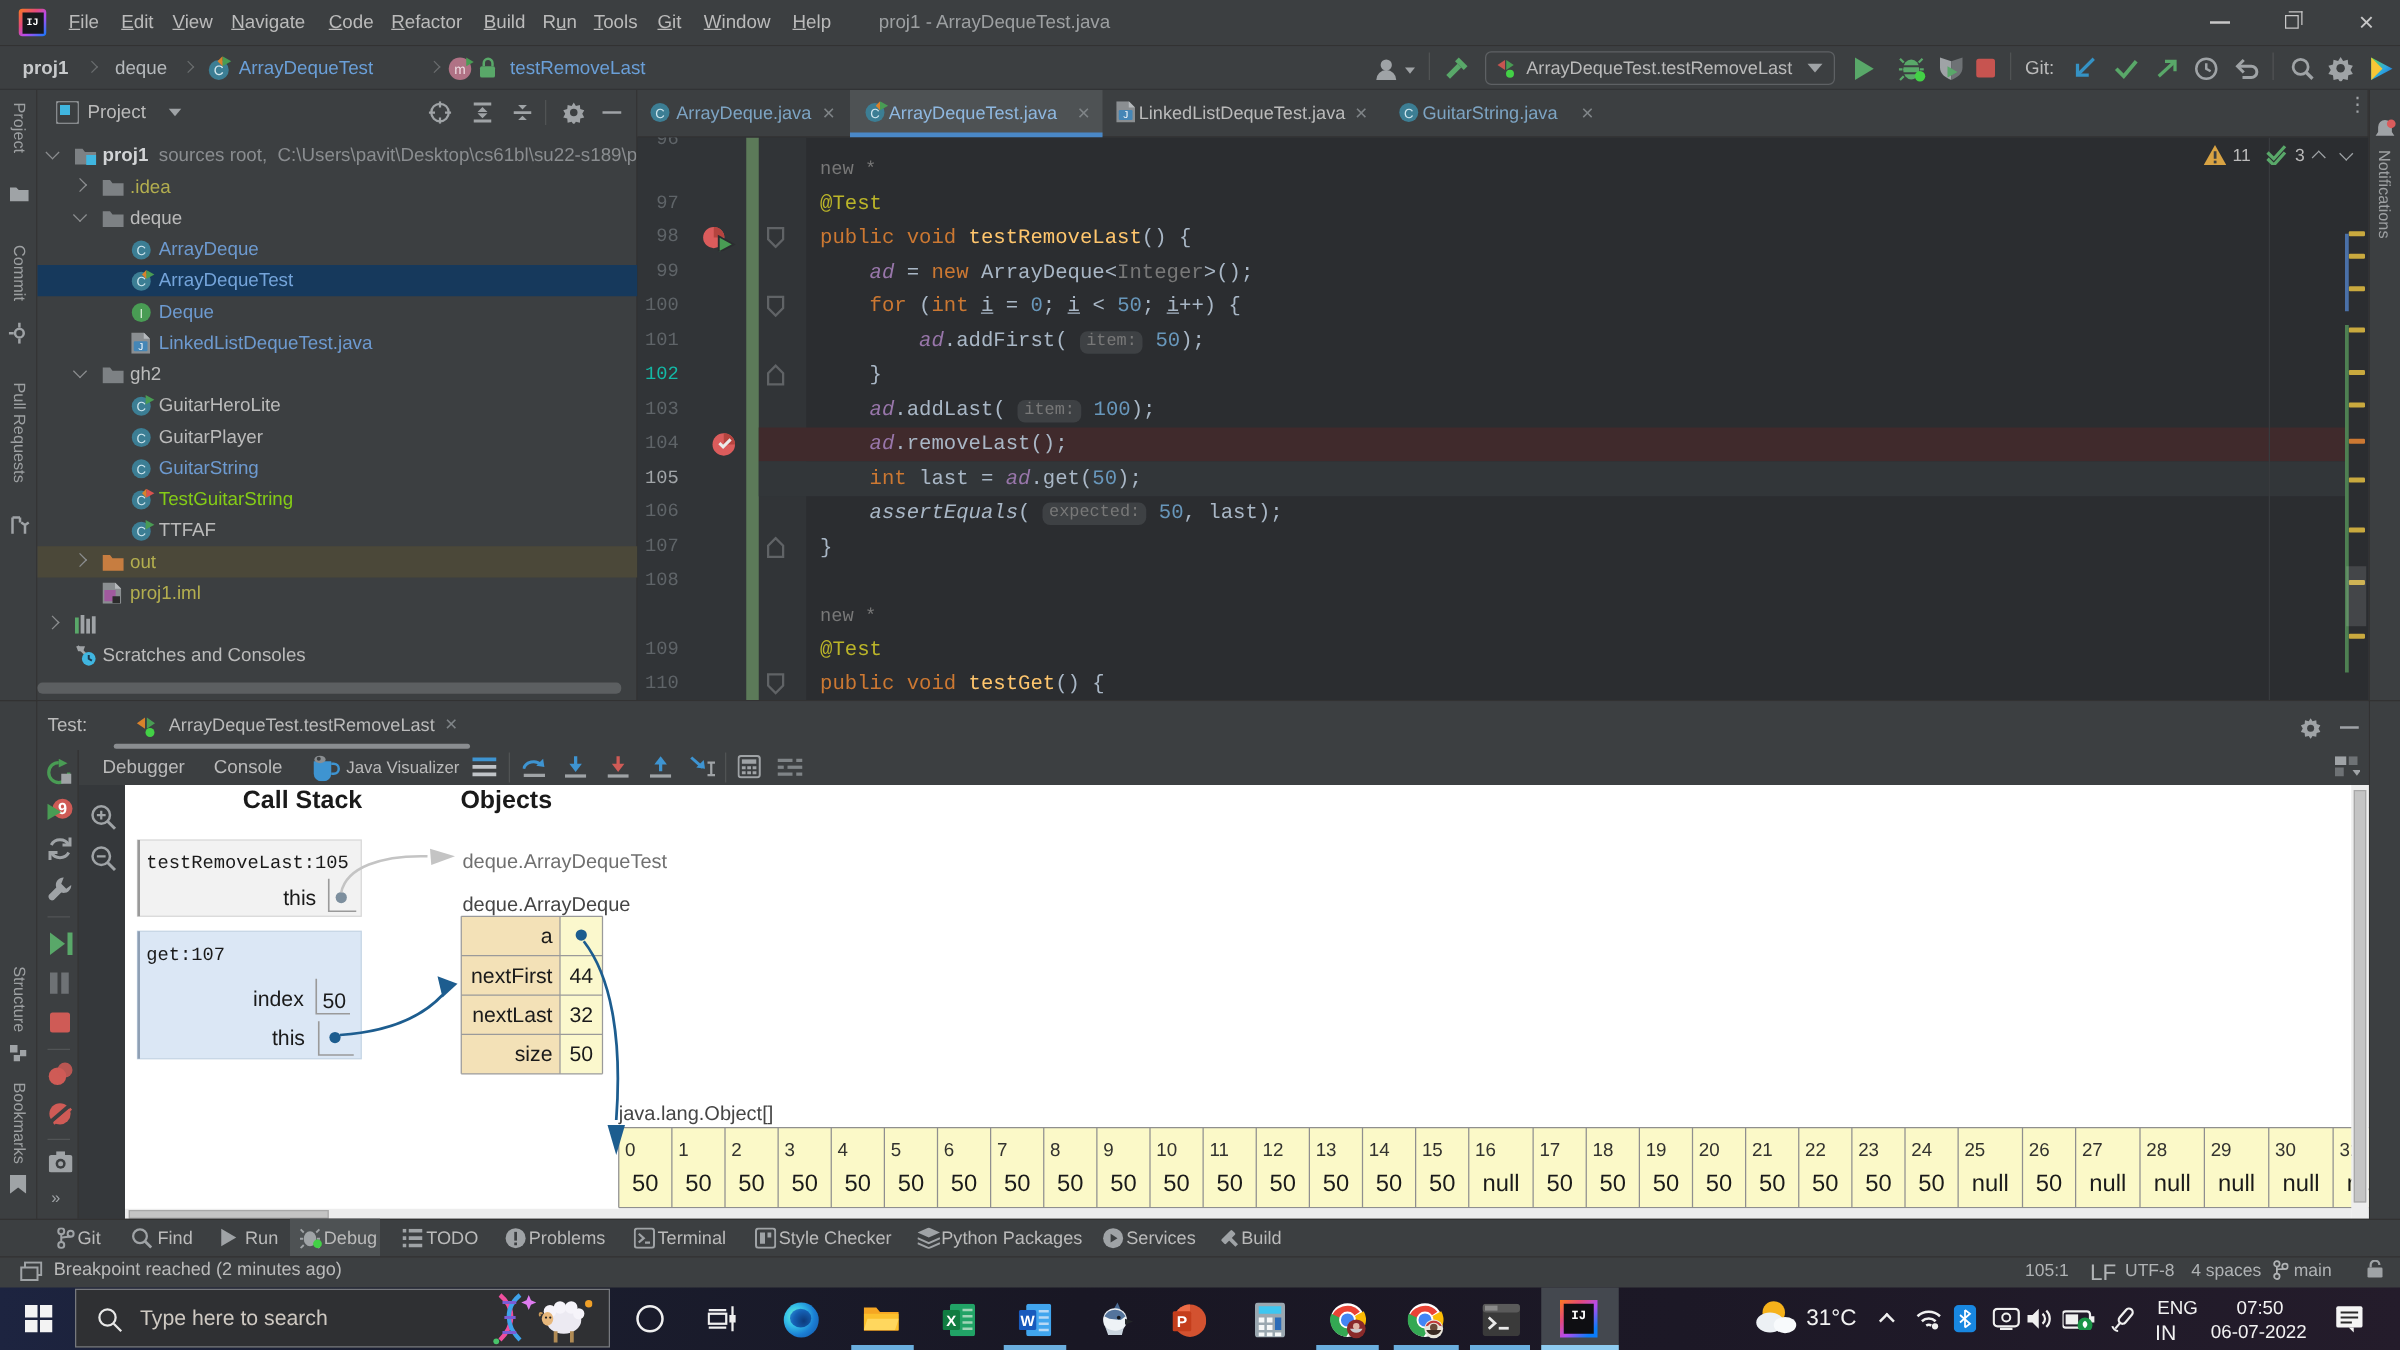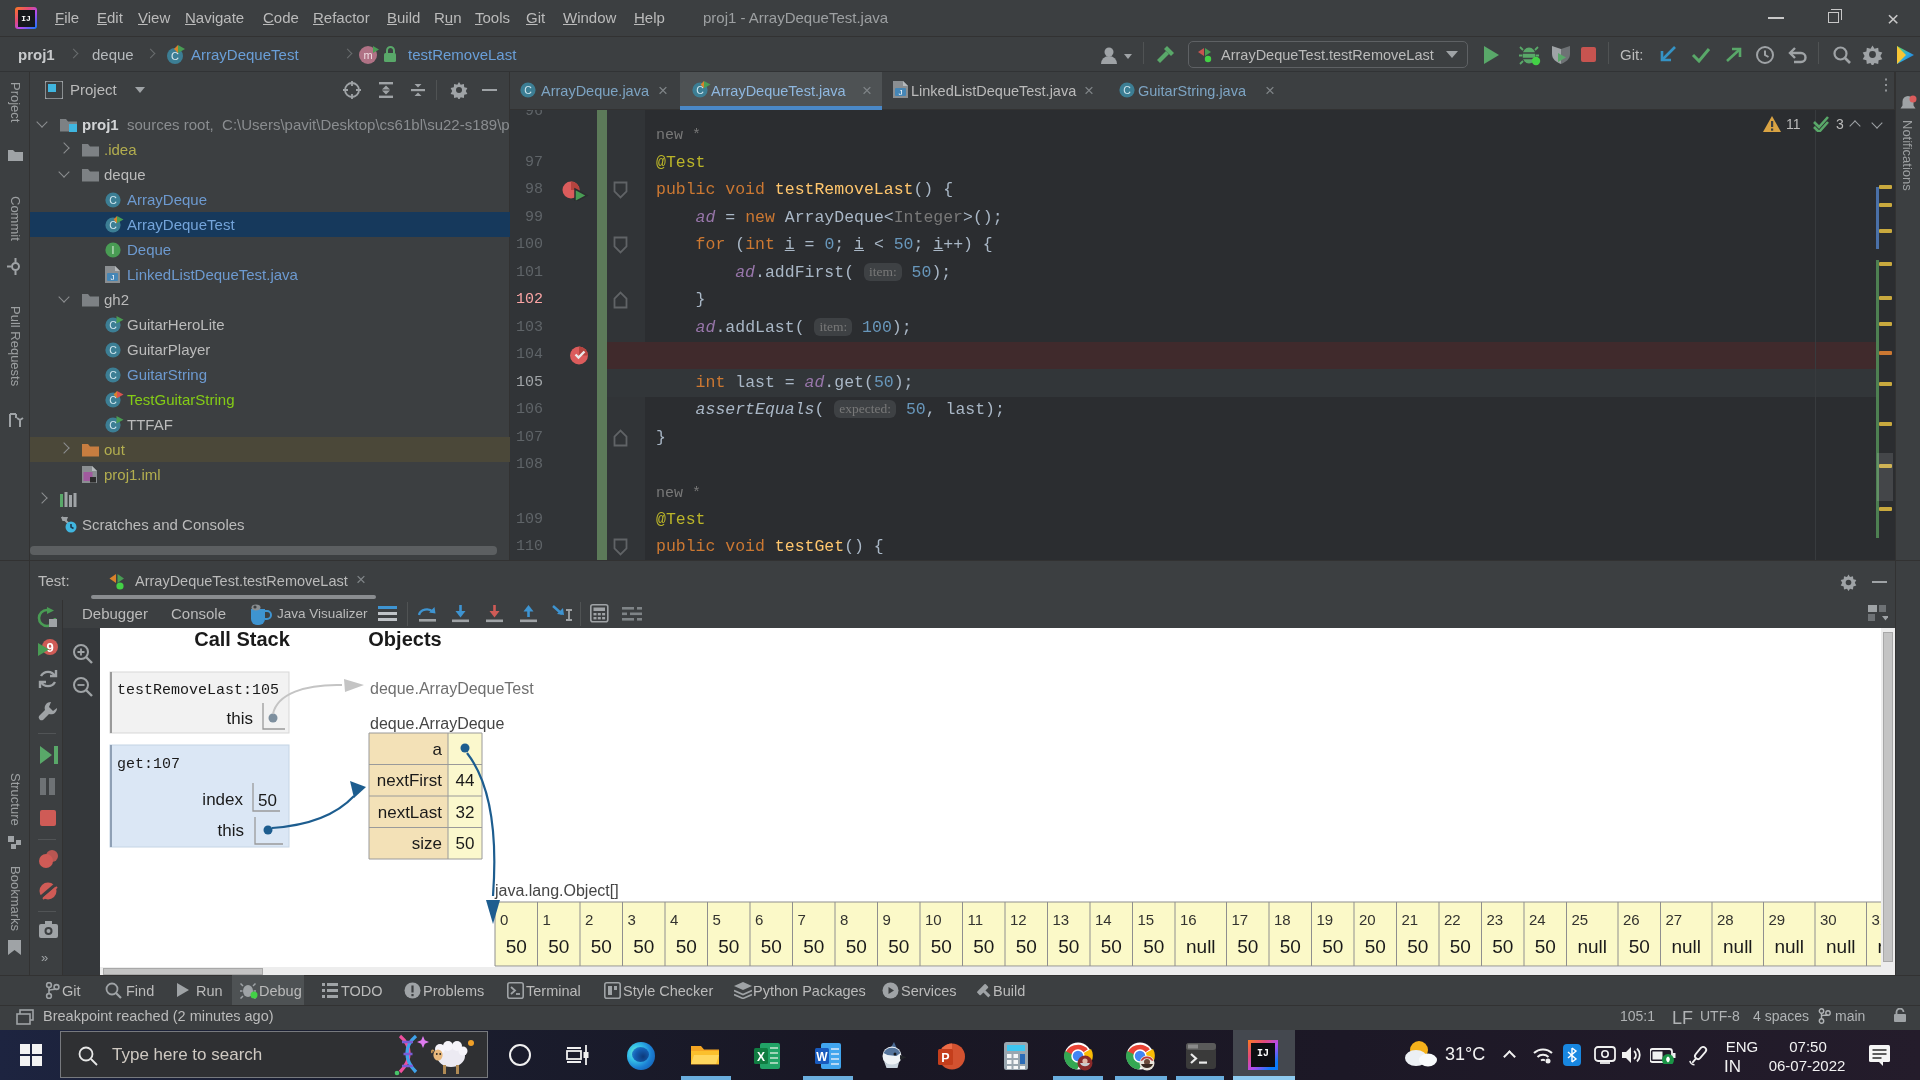--- a/index.html
+++ b/index.html
@@ -2,21 +2,21 @@
 <html><head><meta charset="utf-8">
 <style>
 *{margin:0;padding:0;box-sizing:border-box}
 body{width:1920px;height:1080px;overflow:hidden;background:#3c3f41}
 #root{position:relative;width:1920px;height:1080px;font-family:"Liberation Sans",sans-serif;color:#bbbbbb;overflow:hidden}
 .a{position:absolute}
 .mono{font-family:"Liberation Mono",monospace}
 .kw{color:#cc7832}.num{color:#6897bb}.fld{color:#9876aa;font-style:italic}
 .txt{color:#a9b7c6}.ann{color:#bbb529}.mdecl{color:#ffc66d}.gry{color:#787878}
 .chip{display:inline-block;background:#3e4144;color:#787878;border-radius:6px;
- font-family:Liberation Serif, serif;font-size:13.5px;line-height:18px;padding:0 5px;vertical-align:1px}
+ font-family:Liberation Mono, monospace;font-size:13.5px;line-height:18px;padding:0 5px;vertical-align:1px}
 .cl{position:absolute;left:608px;width:1269px;height:28px;line-height:28px;white-space:pre;font-size:16.5px}
 .ln{position:absolute;width:40px;text-align:right;color:#5f6468;font-size:15px;height:28px;line-height:28px;font-family:"Liberation Mono",monospace}
 .trow{position:absolute;left:30px;width:479px;height:25px;line-height:25px;font-size:15px;white-space:nowrap;overflow:hidden}
 .chev{position:absolute;width:10px;height:10px;border-right:1.8px solid #8c8e90;border-bottom:1.8px solid #8c8e90}
 .chev.r{transform:rotate(-45deg)}
 .vlbl{color:#9da0a2;font-size:13px;white-space:nowrap}
 svg{display:block}
 </style></head><body>
 <div id="root">
 
@@ -337,21 +337,21 @@
 <div class="a" style="left:97px;top:259px;width:1270px;height:28px;background:#323639"></div>
 <div class="a" style="left:1305px;top:0;width:1px;height:450px;background:#383b3e"></div>
 </div>
 <div class="a" style="left:503px;top:110px;width:45px;height:450px;overflow:hidden">
 <div class="ln" style="left:0;top:-12px;color:#5f6468">96</div>
 <div class="ln" style="left:0;top:39px;color:#5f6468">97</div>
 <div class="ln" style="left:0;top:66px;color:#5f6468">98</div>
 <div class="ln" style="left:0;top:94px;color:#5f6468">99</div>
 <div class="ln" style="left:0;top:121px;color:#5f6468">100</div>
 <div class="ln" style="left:0;top:149px;color:#5f6468">101</div>
-<div class="ln" style="left:0;top:176px;color:#fca5a5">102</div>
+<div class="ln" style="left:0;top:176px;color:#14b8a6">102</div>
 <div class="ln" style="left:0;top:204px;color:#5f6468">103</div>
 <div class="ln" style="left:0;top:231px;color:#5f6468">104</div>
 <div class="ln" style="left:0;top:259px;color:#a1a5a8">105</div>
 <div class="ln" style="left:0;top:286px;color:#5f6468">106</div>
 <div class="ln" style="left:0;top:314px;color:#5f6468">107</div>
 <div class="ln" style="left:0;top:341px;color:#5f6468">108</div>
 <div class="ln" style="left:0;top:396px;color:#5f6468">109</div>
 <div class="ln" style="left:0;top:423px;color:#5f6468">110</div>
 </div>
 <svg class="a" style="left:561px;top:180px" width="28" height="21">
@@ -381,20 +381,21 @@
       <path d="M1.5 1.5 h12 v9 l-6 6 l-6 -6 Z" fill="none" stroke="#606366" stroke-width="1.8"></path>
     </svg>
 <div class="cl mono" style="left:656px;top:121px;width:1221px"><span class="gry" style="font-size:15px">new *</span></div>
 <div class="cl mono" style="left:656px;top:149px;width:1221px"><span class="ann">@Test</span></div>
 <div class="cl mono" style="left:656px;top:176px;width:1221px"><span class="kw">public void </span><span class="mdecl">testRemoveLast</span><span class="txt">() {</span></div>
 <div class="cl mono" style="left:656px;top:204px;width:1221px"><span class="txt">    </span><span class="fld">ad</span><span class="txt"> = </span><span class="kw">new</span><span class="txt"> ArrayDeque&lt;</span><span class="gry">Integer</span><span class="txt">&gt;();</span></div>
 <div class="cl mono" style="left:656px;top:231px;width:1221px"><span class="txt">    </span><span class="kw">for</span><span class="txt"> (</span><span class="kw">int </span><span class="txt" style="text-decoration:underline">i</span><span class="txt"> = </span><span class="num">0</span><span class="txt">; </span><span class="txt" style="text-decoration:underline">i</span><span class="txt"> &lt; </span><span class="num">50</span><span class="txt">; </span><span class="txt" style="text-decoration:underline">i</span><span class="txt">++) {</span></div>
 <div class="cl mono" style="left:656px;top:259px;width:1221px"><span class="txt">        </span><span class="fld">ad</span><span class="txt">.addFirst( </span><span class="chip">item:</span><span class="txt"> </span><span class="num">50</span><span class="txt">);</span></div>
 <div class="cl mono" style="left:656px;top:286px;width:1221px"><span class="txt">    }</span></div>
 <div class="cl mono" style="left:656px;top:314px;width:1221px"><span class="txt">    </span><span class="fld">ad</span><span class="txt">.addLast( </span><span class="chip">item:</span><span class="txt"> </span><span class="num">100</span><span class="txt">);</span></div>
+<div class="cl mono" style="left:656px;top:341px;width:1221px"><span class="txt">    </span><span class="fld">ad</span><span class="txt">.removeLast();</span></div>
 <div class="cl mono" style="left:656px;top:369px;width:1221px"><span class="txt">    </span><span class="kw">int</span><span class="txt"> last = </span><span class="fld">ad</span><span class="txt">.get(</span><span class="num">50</span><span class="txt">);</span></div>
 <div class="cl mono" style="left:656px;top:396px;width:1221px"><span class="txt">    </span><span class="txt" style="font-style:italic">assertEquals</span><span class="txt">( </span><span class="chip">expected:</span><span class="txt"> </span><span class="num">50</span><span class="txt">, last);</span></div>
 <div class="cl mono" style="left:656px;top:424px;width:1221px"><span class="txt">}</span></div>
 <div class="cl mono" style="left:656px;top:479px;width:1221px"><span class="gry" style="font-size:15px">new *</span></div>
 <div class="cl mono" style="left:656px;top:506px;width:1221px"><span class="ann">@Test</span></div>
 <div class="cl mono" style="left:656px;top:533px;width:1221px"><span class="kw">public void </span><span class="mdecl">testGet</span><span class="txt">() {</span></div>
 <svg class="a" style="left:1763px;top:116px" width="18" height="16">
       <path d="M9 0 L18 16 H0 Z" fill="#d9a343"></path>
       <rect x="8" y="5" width="2.2" height="6" fill="#3c3f41"></rect>
       <rect x="8" y="12.5" width="2.2" height="2.2" fill="#3c3f41"></rect>

